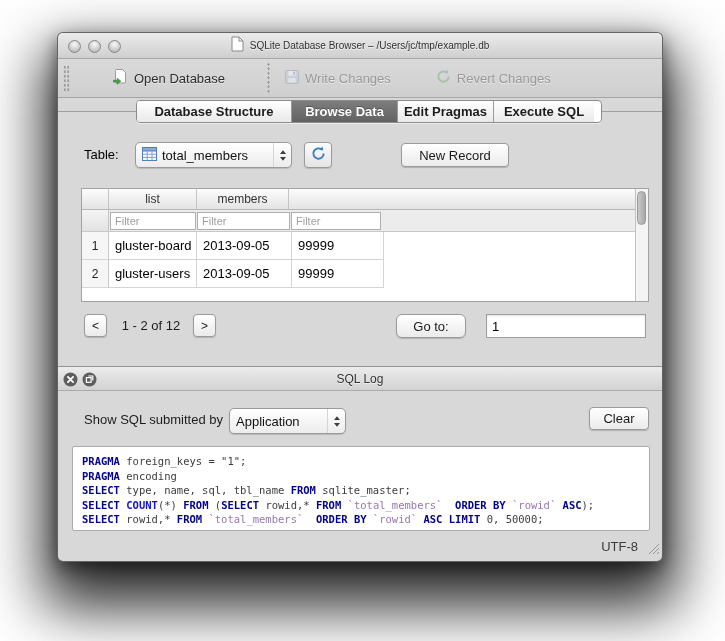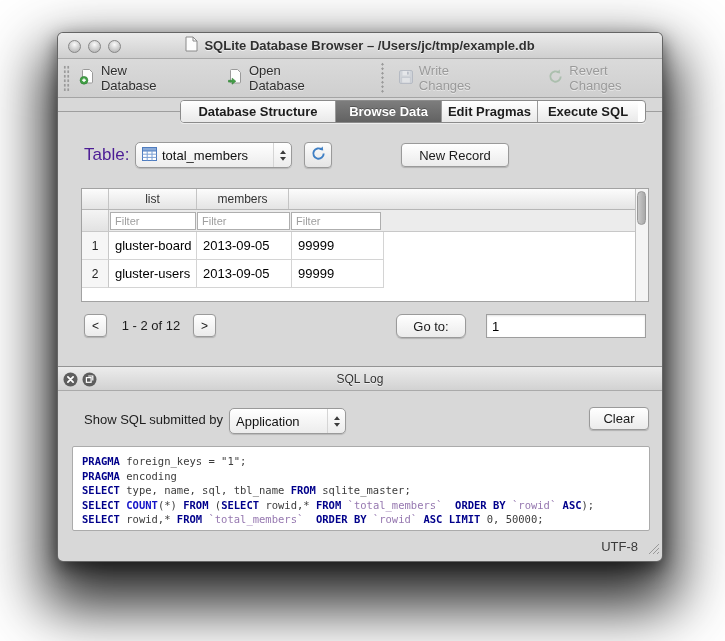--- a/index.html
+++ b/index.html
@@ -20,21 +20,21 @@
     background:linear-gradient(#ebebeb,#cfcfcf);
     border-bottom:1px solid #a8a8a8;
   }
   .traffic { position:absolute; left:10px; top:7px; display:flex; gap:7px; }
   .tl {
     width:13px; height:13px; border-radius:50%;
     background:radial-gradient(circle at 50% 32%, #fafafa, #c6c6c6 65%, #a9a9a9);
     border:1px solid #878787; display:inline-block;
   }
   .title-wrap { height:100%; display:flex; align-items:center; justify-content:center; gap:6px; }
-  .title-text { font-size:13px; font-weight:bold; color:#303030; text-shadow:0 1px 0 rgba(255,255,255,0.65); }
+  .title-text { font-size:10px; font-weight:normal; color:#303030; text-shadow:0 1px 0 rgba(255,255,255,0.65); }
 
   
   .toolbar {
     position:absolute; left:0; top:26px; width:100%; height:39px;
     background:linear-gradient(#dadada,#cfcfcf);
     border-bottom:1px solid #a4a4a4;
     display:flex; align-items:center;
   }
   .tb-handle {
     width:7px; height:26px; margin-left:5px;
@@ -53,21 +53,21 @@
   .tb-new { margin-left:9px; }
   .tb-open { margin-left:42px; }
   .tb-write { margin-left:14px; }
   .tb-revert { margin-left:44px; }
 
   
   .tab-line { position:absolute; left:0; top:78px; width:100%; height:1px; background:#9e9e9e; }
   .segmented {
     position:absolute; left:78px; top:67px; width:466px; height:23px;
     display:flex; border:1px solid #8b8b8b; border-radius:4px; overflow:hidden;
-    box-shadow:0 1px 0 rgba(255,255,255,0.55); background:#fff;margin-left:44px;
+    box-shadow:0 1px 0 rgba(255,255,255,0.55); background:#fff;
   }
   .segment {
     display:flex; align-items:center; justify-content:center;
     font-size:13px; font-weight:bold; color:#1c1c1c;
     background:linear-gradient(#ffffff,#e9e9e9);
     border-right:1px solid #9a9a9a; cursor:default;
   }
   .segment:last-child { border-right:none; }
   .segment.selected {
     background:linear-gradient(#7d7d7d,#626262);
@@ -86,21 +86,21 @@
   .popup {
     position:absolute; height:26px; border:1px solid #9a9a9a; border-radius:5px;
     background:linear-gradient(#ffffff,#ececec);
     box-shadow:0 1px 1px rgba(0,0,0,0.15);
     display:flex; align-items:center; padding-left:6px; font-size:13px; color:#111; cursor:default;
   }
   .popup .stepper { margin-left:auto; padding:0 4px 0 5px; border-left:1px solid #d5d5d5; height:100%; display:flex; align-items:center; }
   .popup .popup-label { white-space:nowrap; }
 
   
-  .table-label { position:absolute; left:26px; top:109px; height:26px; line-height:26px; font-size:17px; color:#4c1d95; }
+  .table-label { position:absolute; left:26px; top:109px; height:26px; line-height:26px; font-size:13px; color:#000000; }
   .popup-table { left:77px; top:109px; width:157px; gap:5px; }
   .refresh-btn {
     position:absolute; left:246px; top:109px; width:28px; height:26px;
     border:1px solid #9a9a9a; border-radius:4px;
     background:linear-gradient(#fdfdfd,#e4e4e4);
     display:flex; align-items:center; justify-content:center;
     box-shadow:0 1px 1px rgba(0,0,0,0.15);
   }
   .new-record { left:343px; top:110px; width:108px; height:24px; }
   .delete-record { left:460px; top:110px; width:124px; height:24px; }
@@ -200,30 +200,20 @@
               <path d="M1 1h7l4 4v10H1z" fill="#fdfdfd" stroke="#8a8a8a"></path>
               <path d="M8 1v4h4" fill="none" stroke="#8a8a8a"></path>
             </svg>
         </span>
         <span class="title-text">SQLite Database Browser – /Users/jc/tmp/example.db</span>
       </div>
     </div>
 
     <div class="toolbar">
       <div class="tb-handle"></div>
-      <div class="tb-item tb-new">
-        <span>
-          <svg width="17" height="17" viewBox="0 0 17 17">
-              <path d="M4.5 1.5h6l3 3V14a1 1 0 0 1-1 1h-8a1 1 0 0 1-1-1V2.5a1 1 0 0 1 1-1z" fill="#fdfdfd" stroke="#9a9a9a"></path>
-              <circle cx="5" cy="12.3" r="3.9" fill="#43a047" stroke="#2e7d32" stroke-width="0.6"></circle>
-              <path d="M5 10.5v3.6M3.2 12.3h3.6" stroke="#fff" stroke-width="1.4"></path>
-            </svg>
-        </span>
-        <span class="tb-label">New Database</span>
-      </div>
       <div class="tb-item tb-open">
         <span>
           <svg width="17" height="17" viewBox="0 0 17 17">
               <path d="M4.5 1.5h6l3 3V14a1 1 0 0 1-1 1h-8a1 1 0 0 1-1-1V2.5a1 1 0 0 1 1-1z" fill="#fdfdfd" stroke="#9a9a9a"></path>
               <path d="M1.5 12.3h3.7v-2.1l3.6 3-3.6 3v-2.1H1.5z" fill="#43a047" stroke="#2e7d32" stroke-width="0.6"></path>
             </svg>
         </span>
         <span class="tb-label">Open Database</span>
       </div>
       <div class="tb-sep"></div>

